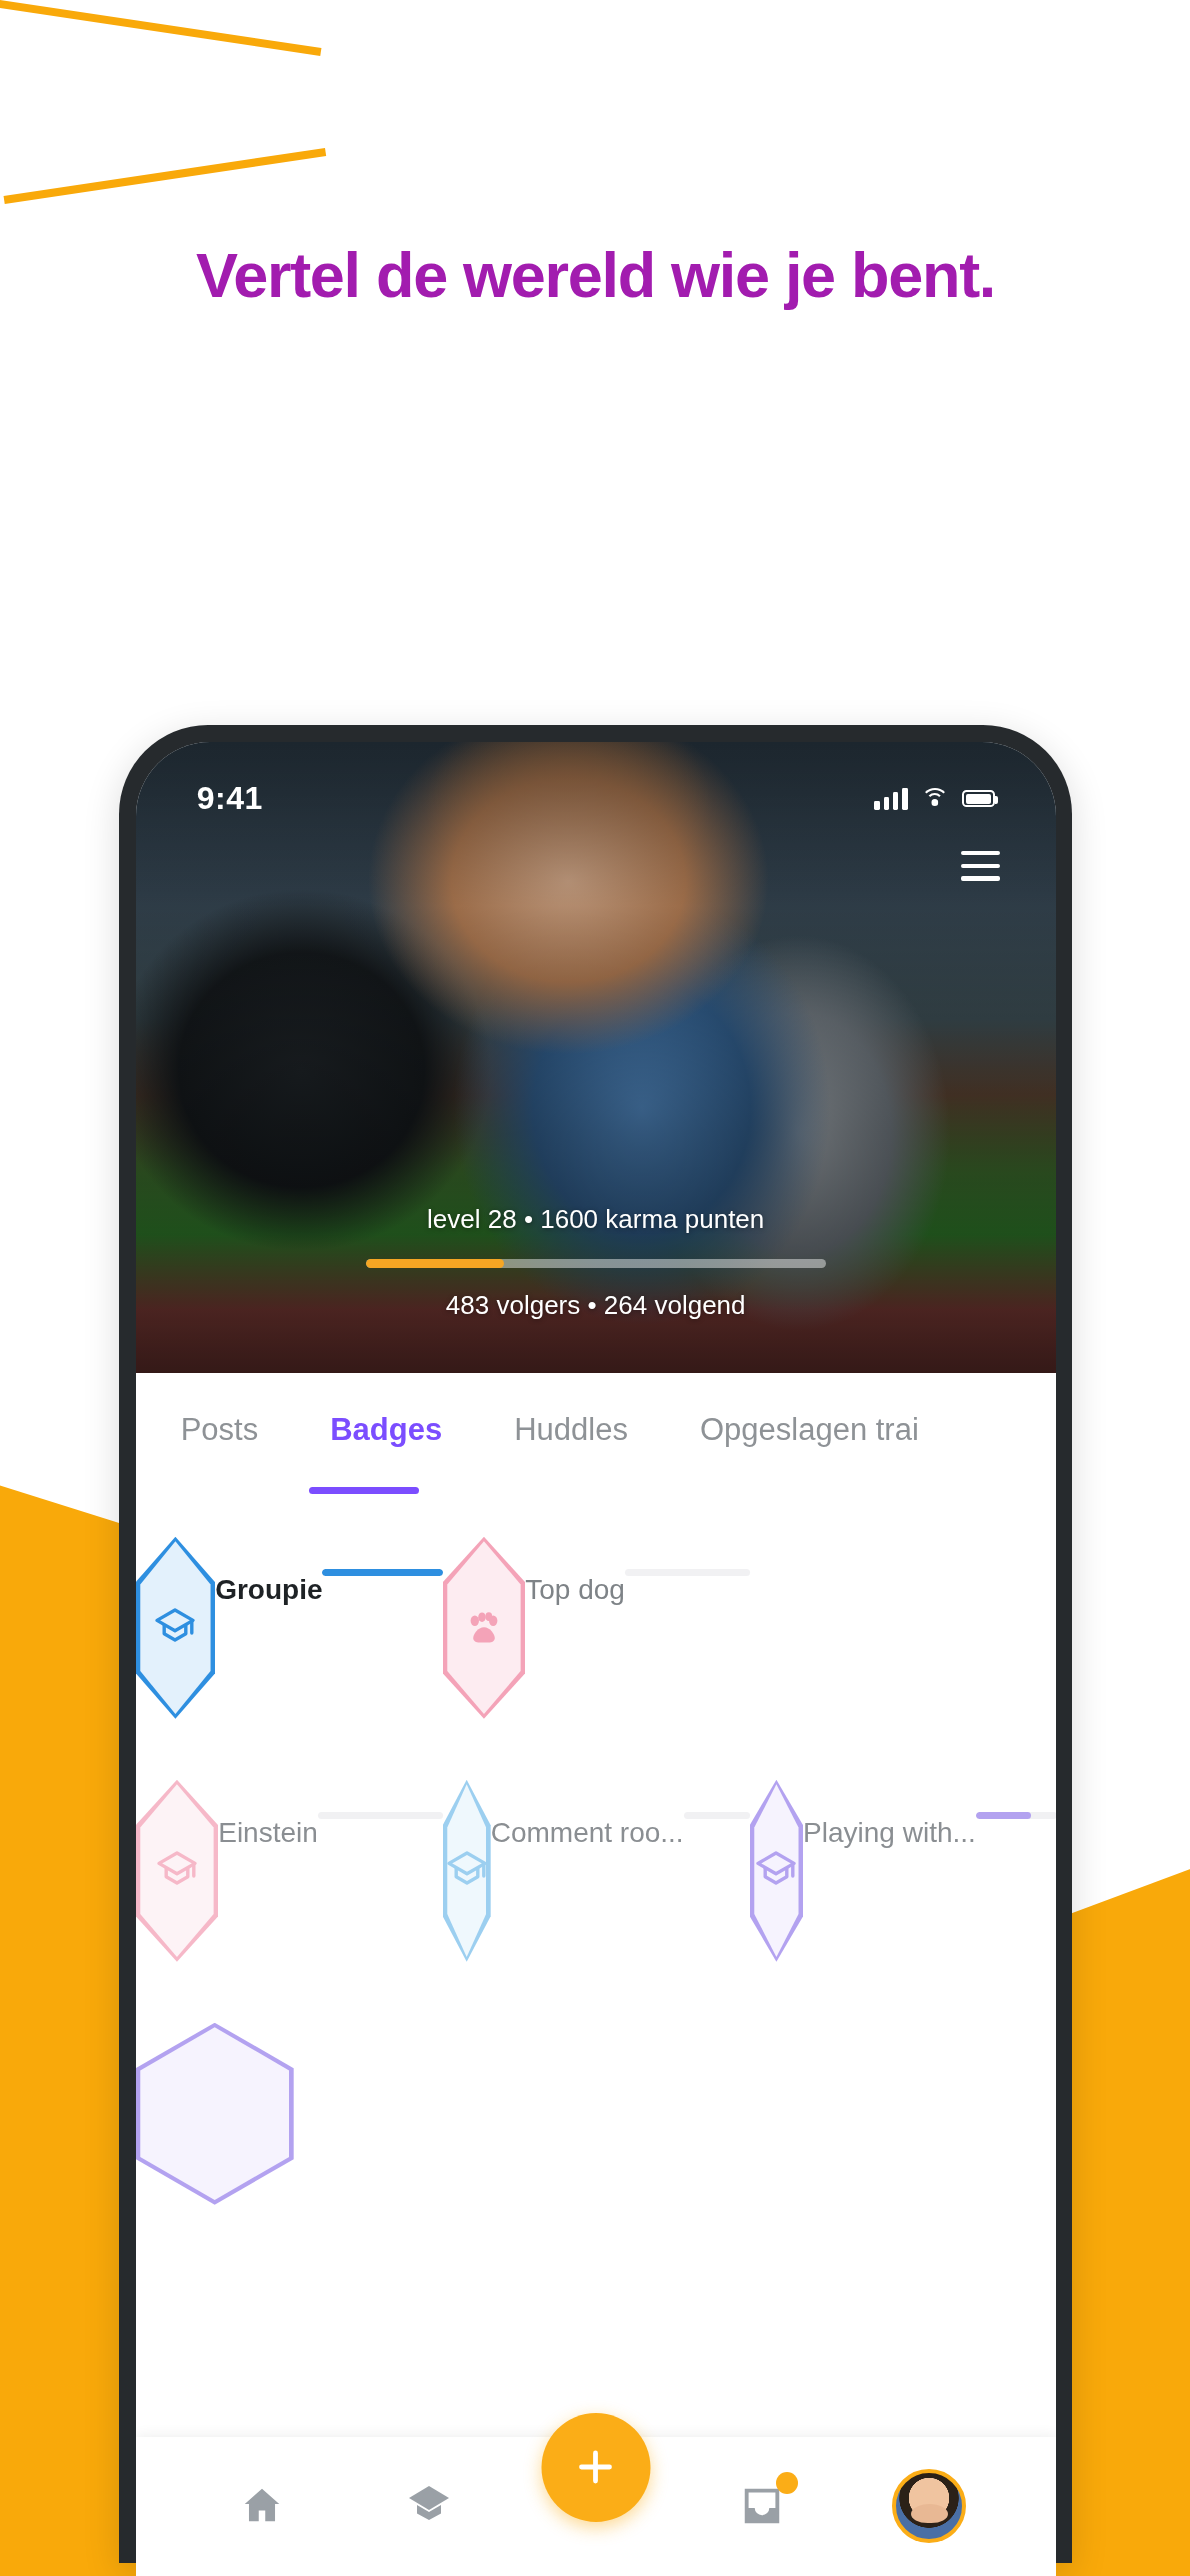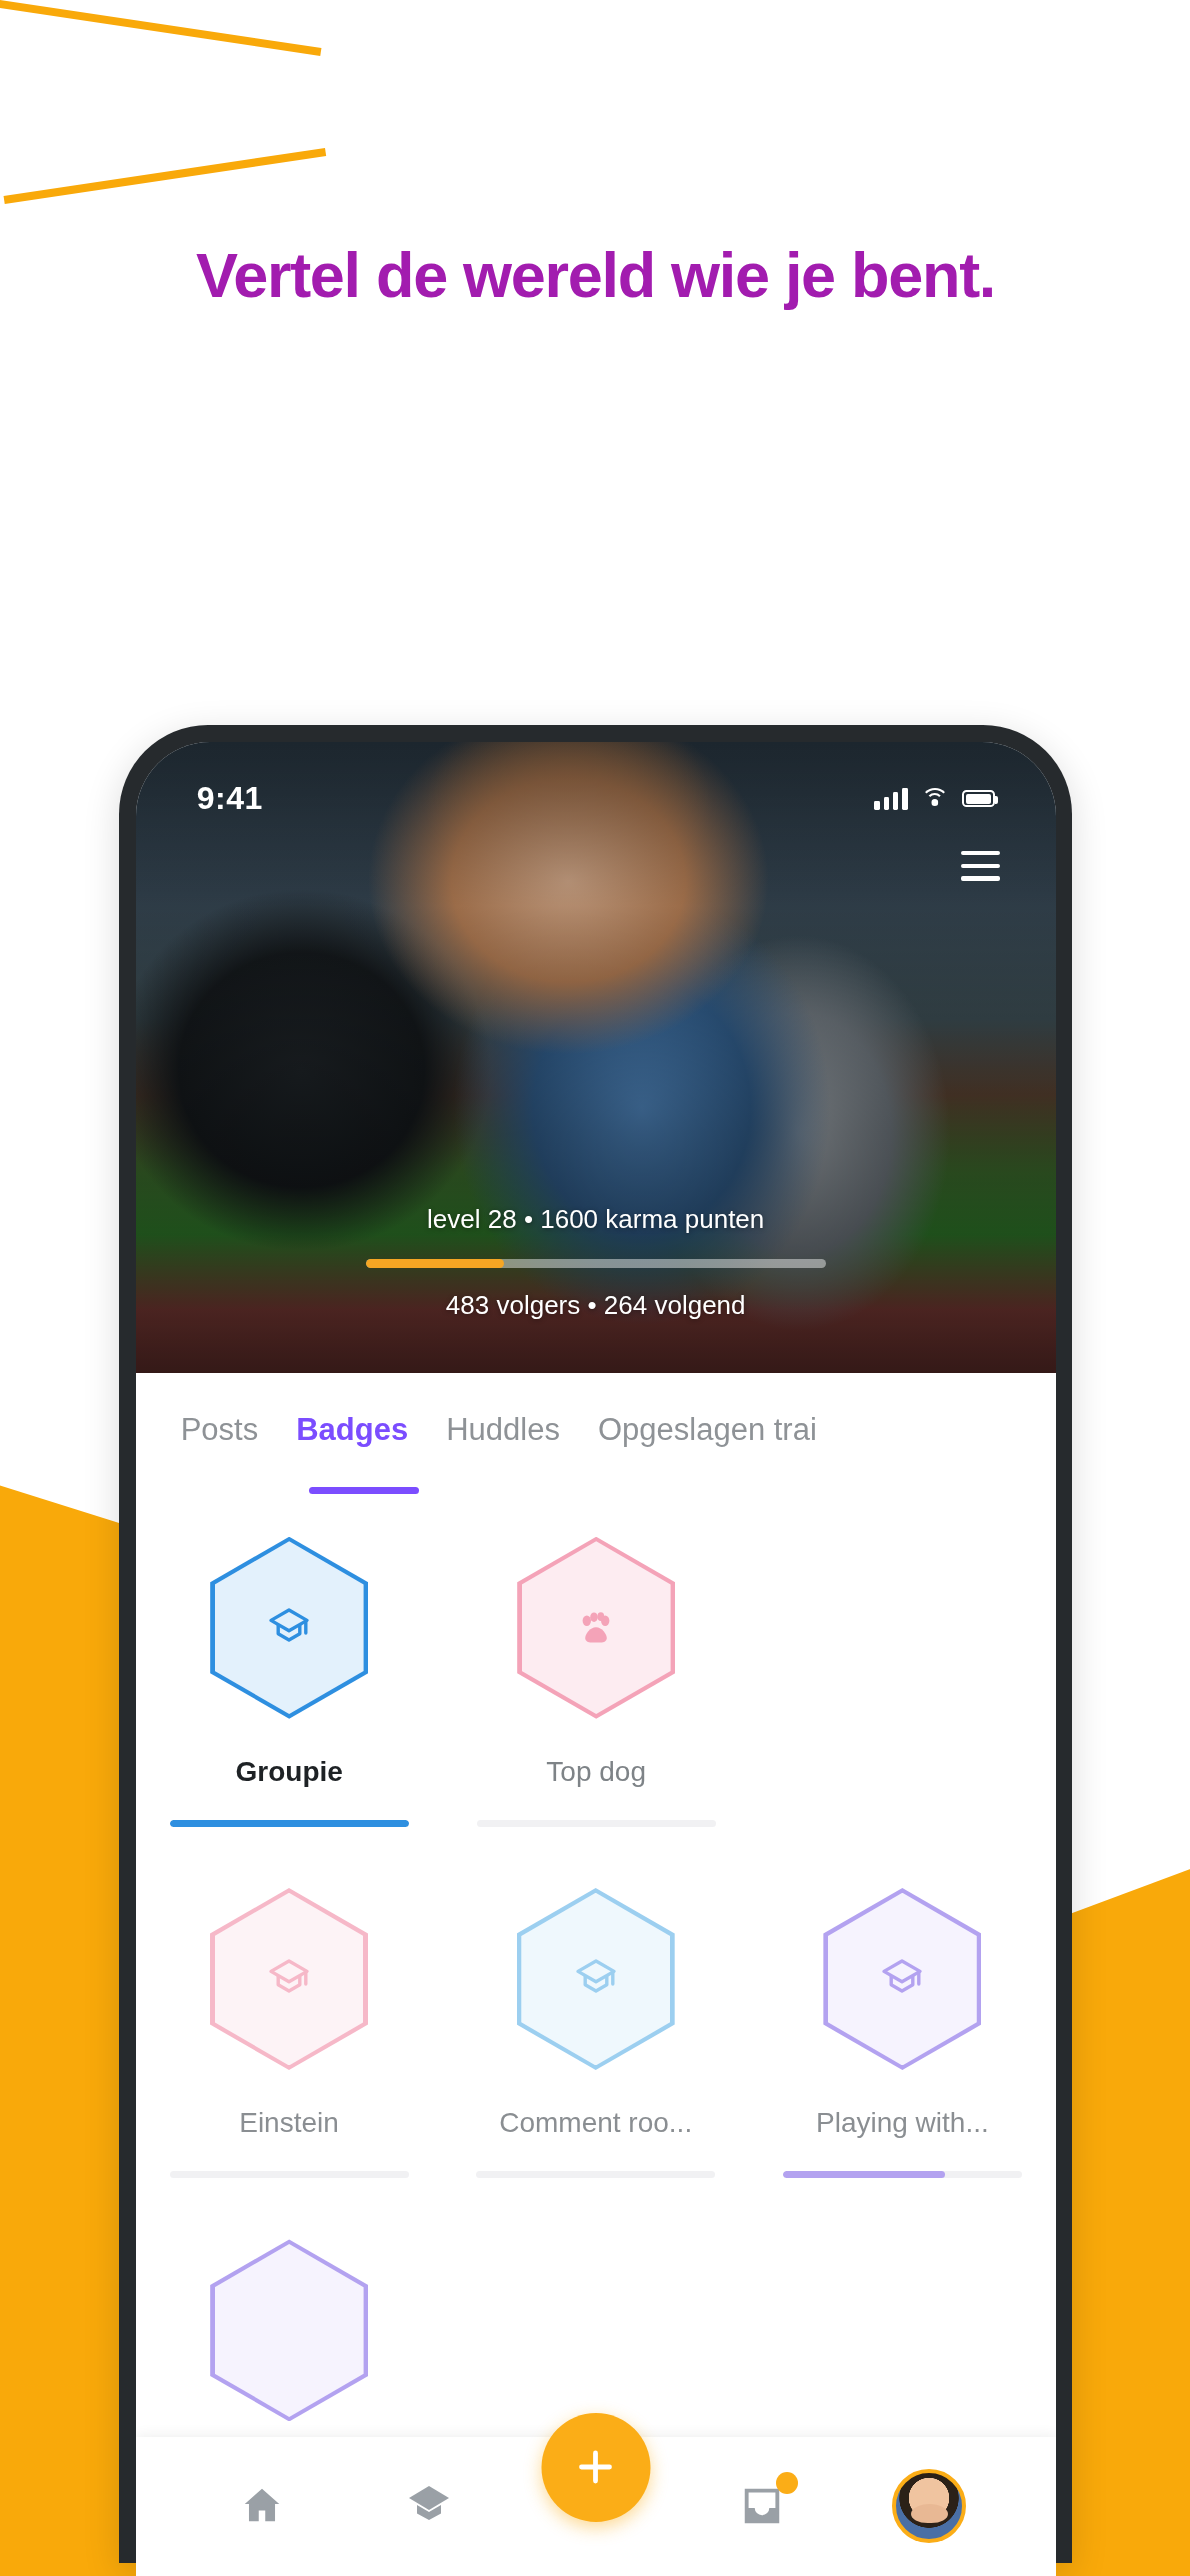--- a/index.html
+++ b/index.html
@@ -117,35 +117,35 @@
   .p-btn {
     display:inline-block; margin-top:26px;
     background:#FBAD17; color:#fff; font-size:28px; font-weight:700;
     padding:20.4px 52px; border-radius:20.4px; border:none; cursor:pointer;
     box-shadow:0 3.7px 13px rgba(0,0,0,.2);
   }
 
   
   .tabs {
     position:relative; height:121px; background:#fff;
-    display:flex; align-items:center; padding-left:45px; gap:38px;
+    display:flex; align-items:center; padding-left:45px; gap:72px;
     overflow:hidden; white-space:nowrap;
     box-shadow: 0 1.9px 5.6px rgba(0,0,0,.05);
   }
   .tab { font-size:31px; color:#8E9296; font-weight:400; cursor:pointer; position:relative; padding-bottom:5.6px; flex:none; }
   .tab.active { color:#7B4DFF; font-weight:700; }
   .tab-underline { position:absolute; left:45px; bottom:0; height:6.5px; background:#7B4DFF; border-radius:3.7px; }
 
   
   .badges {
     position:relative; background:#fff; padding: 43px 0 0 0;
     height: 946px; overflow:hidden;
   }
   .brow { display:flex; }
-  .bcell { width: 307px; display:flex; flex-direction:column; align-items:center; }
+  .bcell { width: 307px; display:flex; flex-direction:row; }
   .hexwrap { width:158px; height:182px; position:relative; display:flex; align-items:center; justify-content:center; }
   .hex {
     position:absolute; inset:0;
     clip-path: polygon(50% 0%, 100% 25%, 100% 75%, 50% 100%, 0% 75%, 0% 25%);
   }
   .hex-border { position:absolute; inset:0; }
   .hex-fill { position:absolute; inset:4.6px; }
   .bicon { position:relative; z-index:3; width:48px; height:48px; }
   .blabel { margin-top:37px; font-size:28px; white-space:nowrap; }
   .bbar { margin-top:32px; width:239px; height:7.4px; background:#F1F1F3; border-radius:4.6px; overflow:hidden; }

